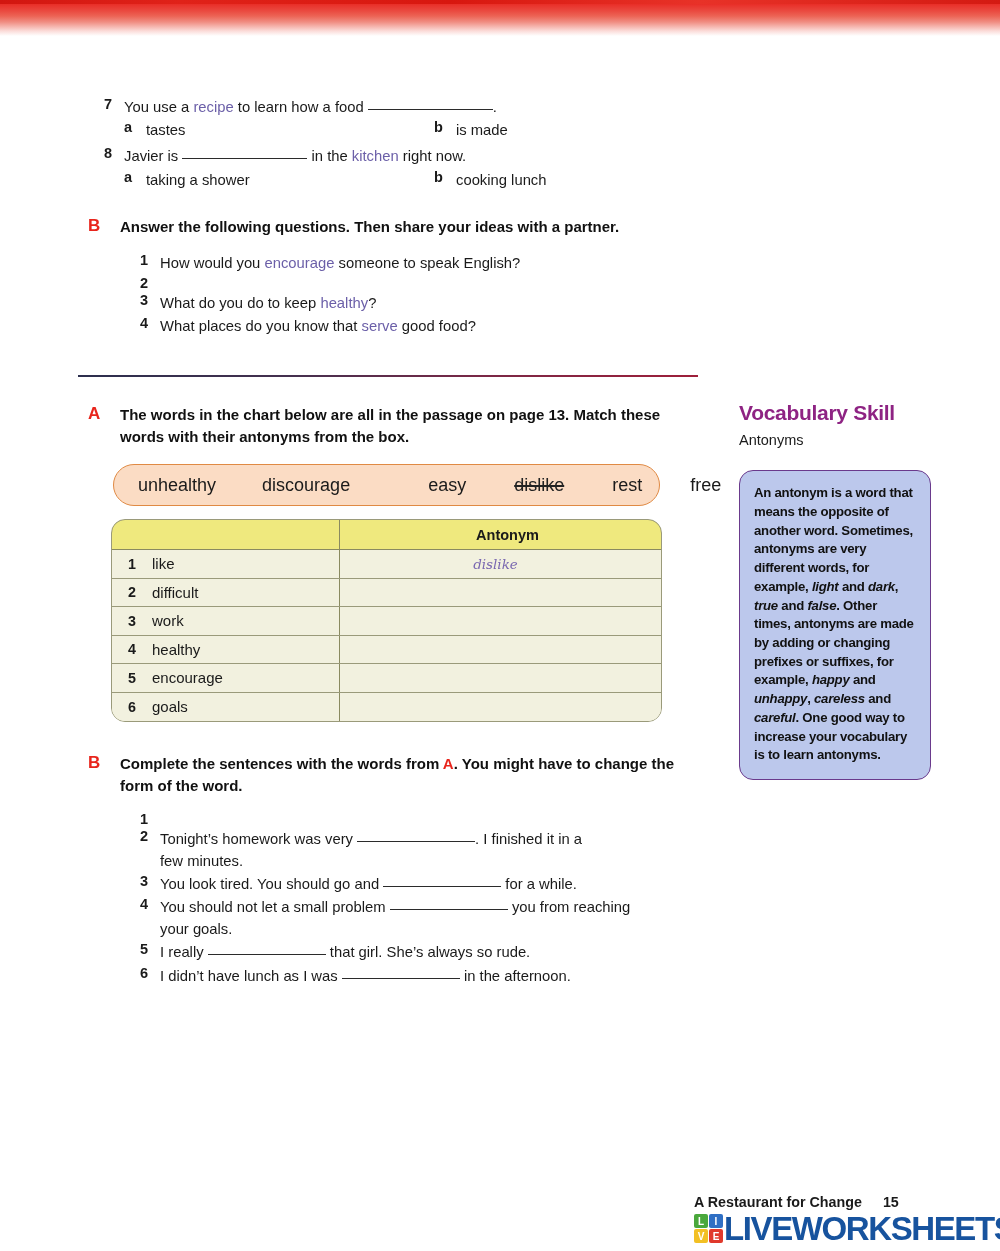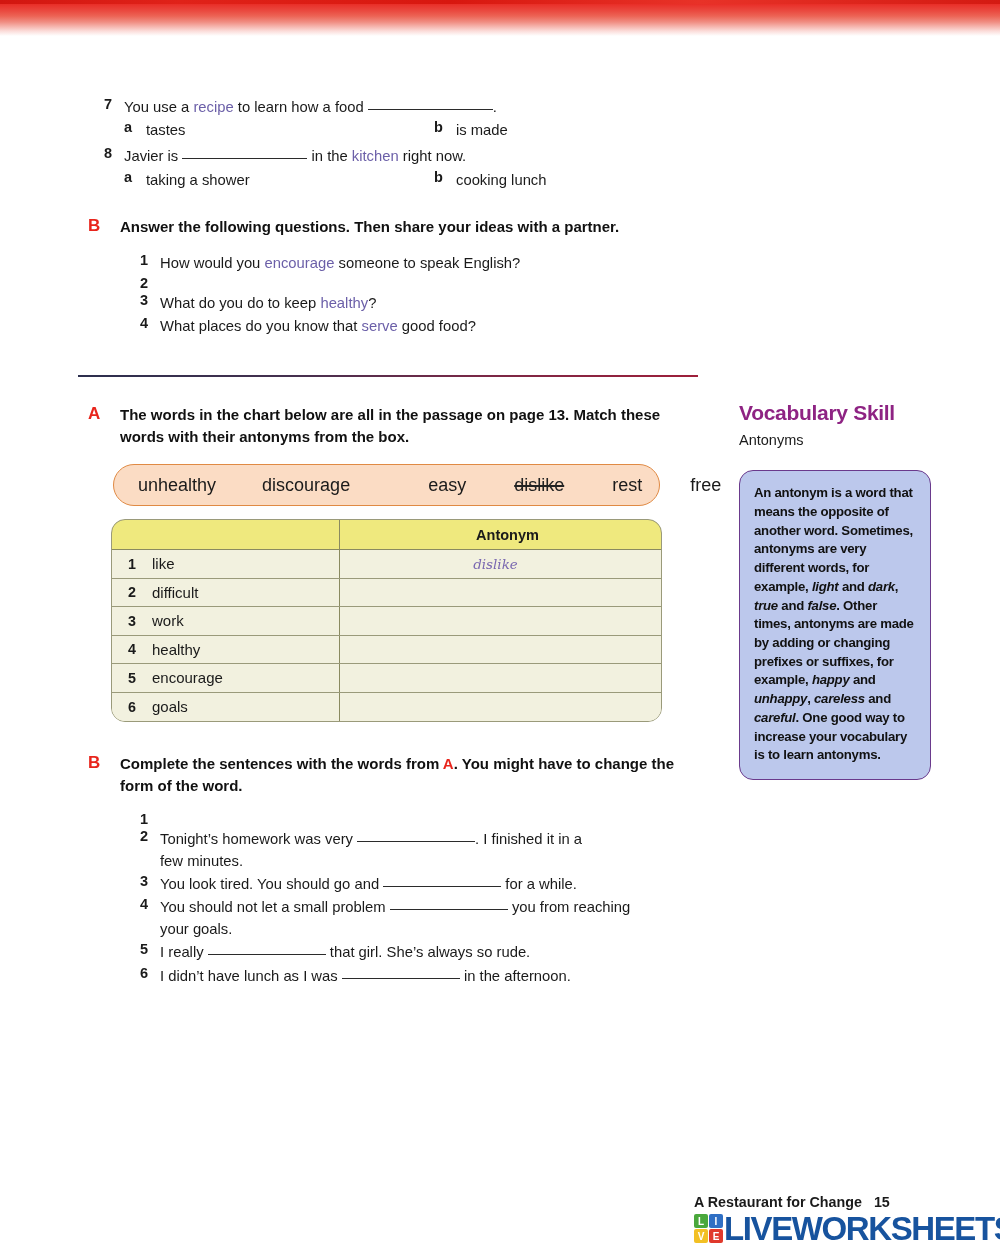--- a/index.html
+++ b/index.html
@@ -232,21 +232,21 @@
     left: 694px; top: 1194px;
     width: 300px;
   }
   #footer-title {
     font-size: 14.3px;
     font-weight: bold;
     color: #1a1a1a;
     text-align: left;
     white-space: nowrap;
   }
-  #footer-title .pg { margin-left: 12px; }
+  #footer-title .pg { margin-left: 21px; }
   #footer-logo {
     display: flex;
     align-items: center;
     margin-top: 2px;
   }
   #logo-blocks {
     display: grid;
     grid-template-columns: 14px 14px;
     grid-template-rows: 14px 14px;
     gap: 1px;

